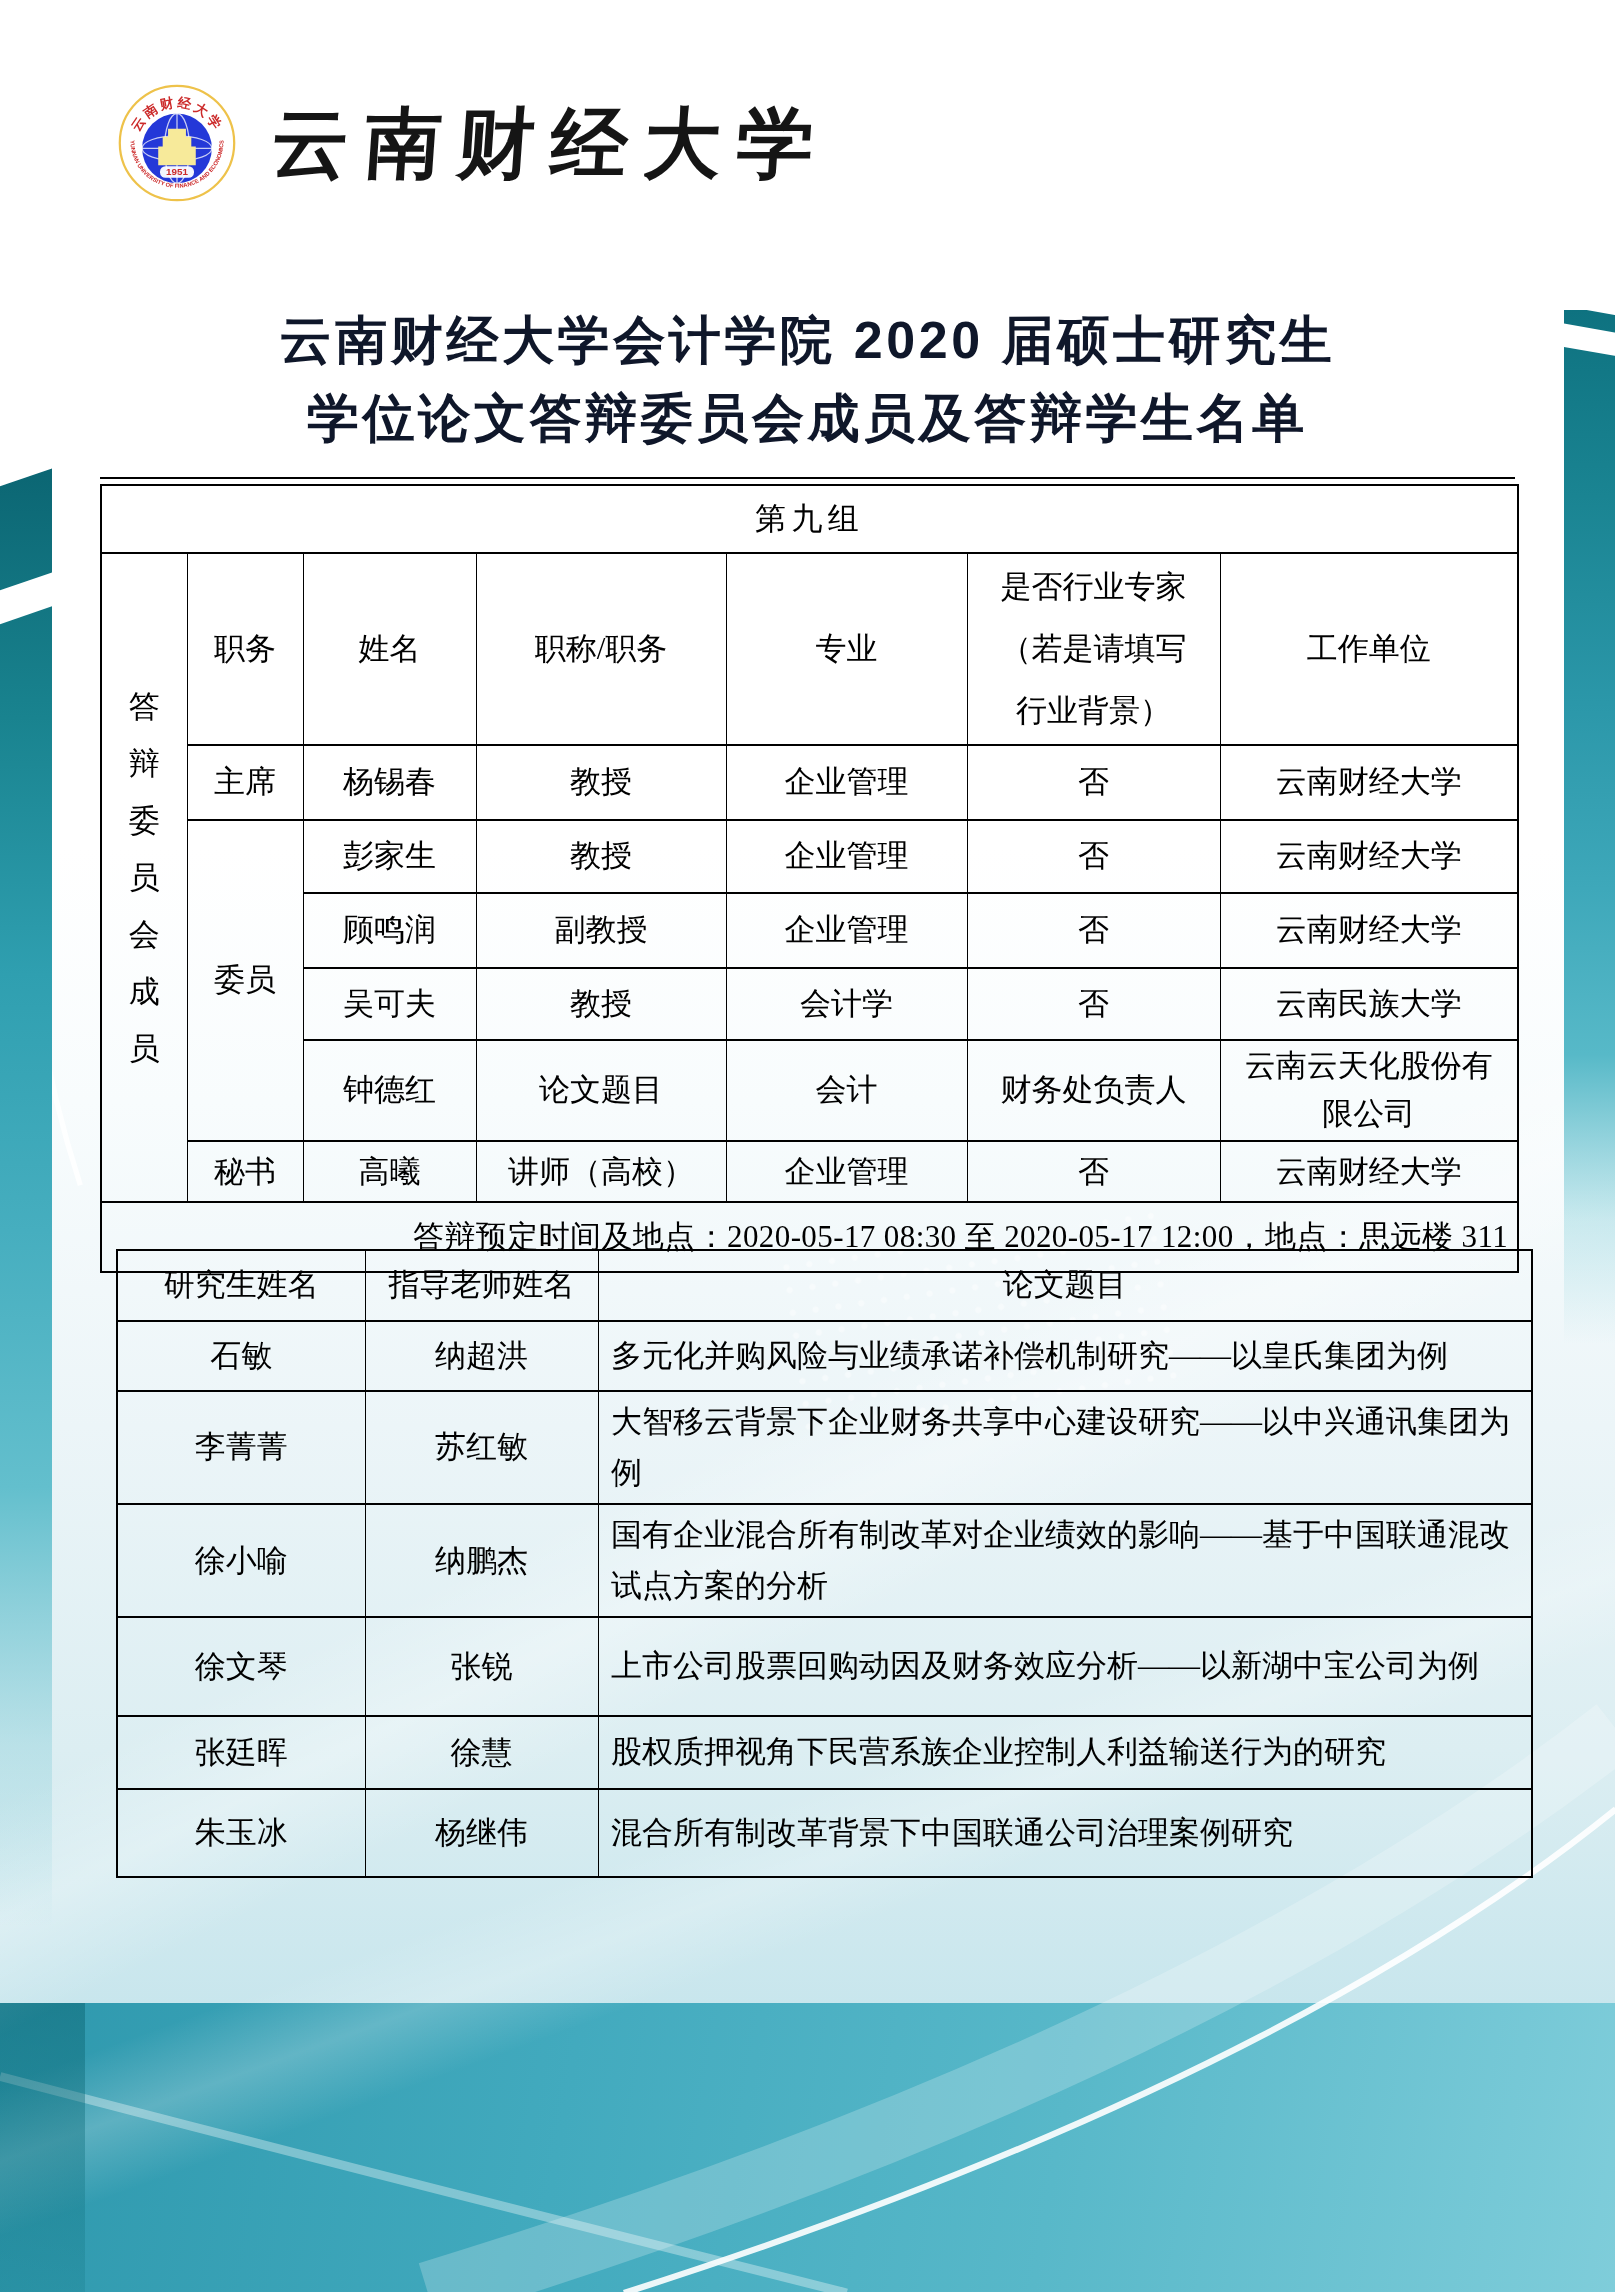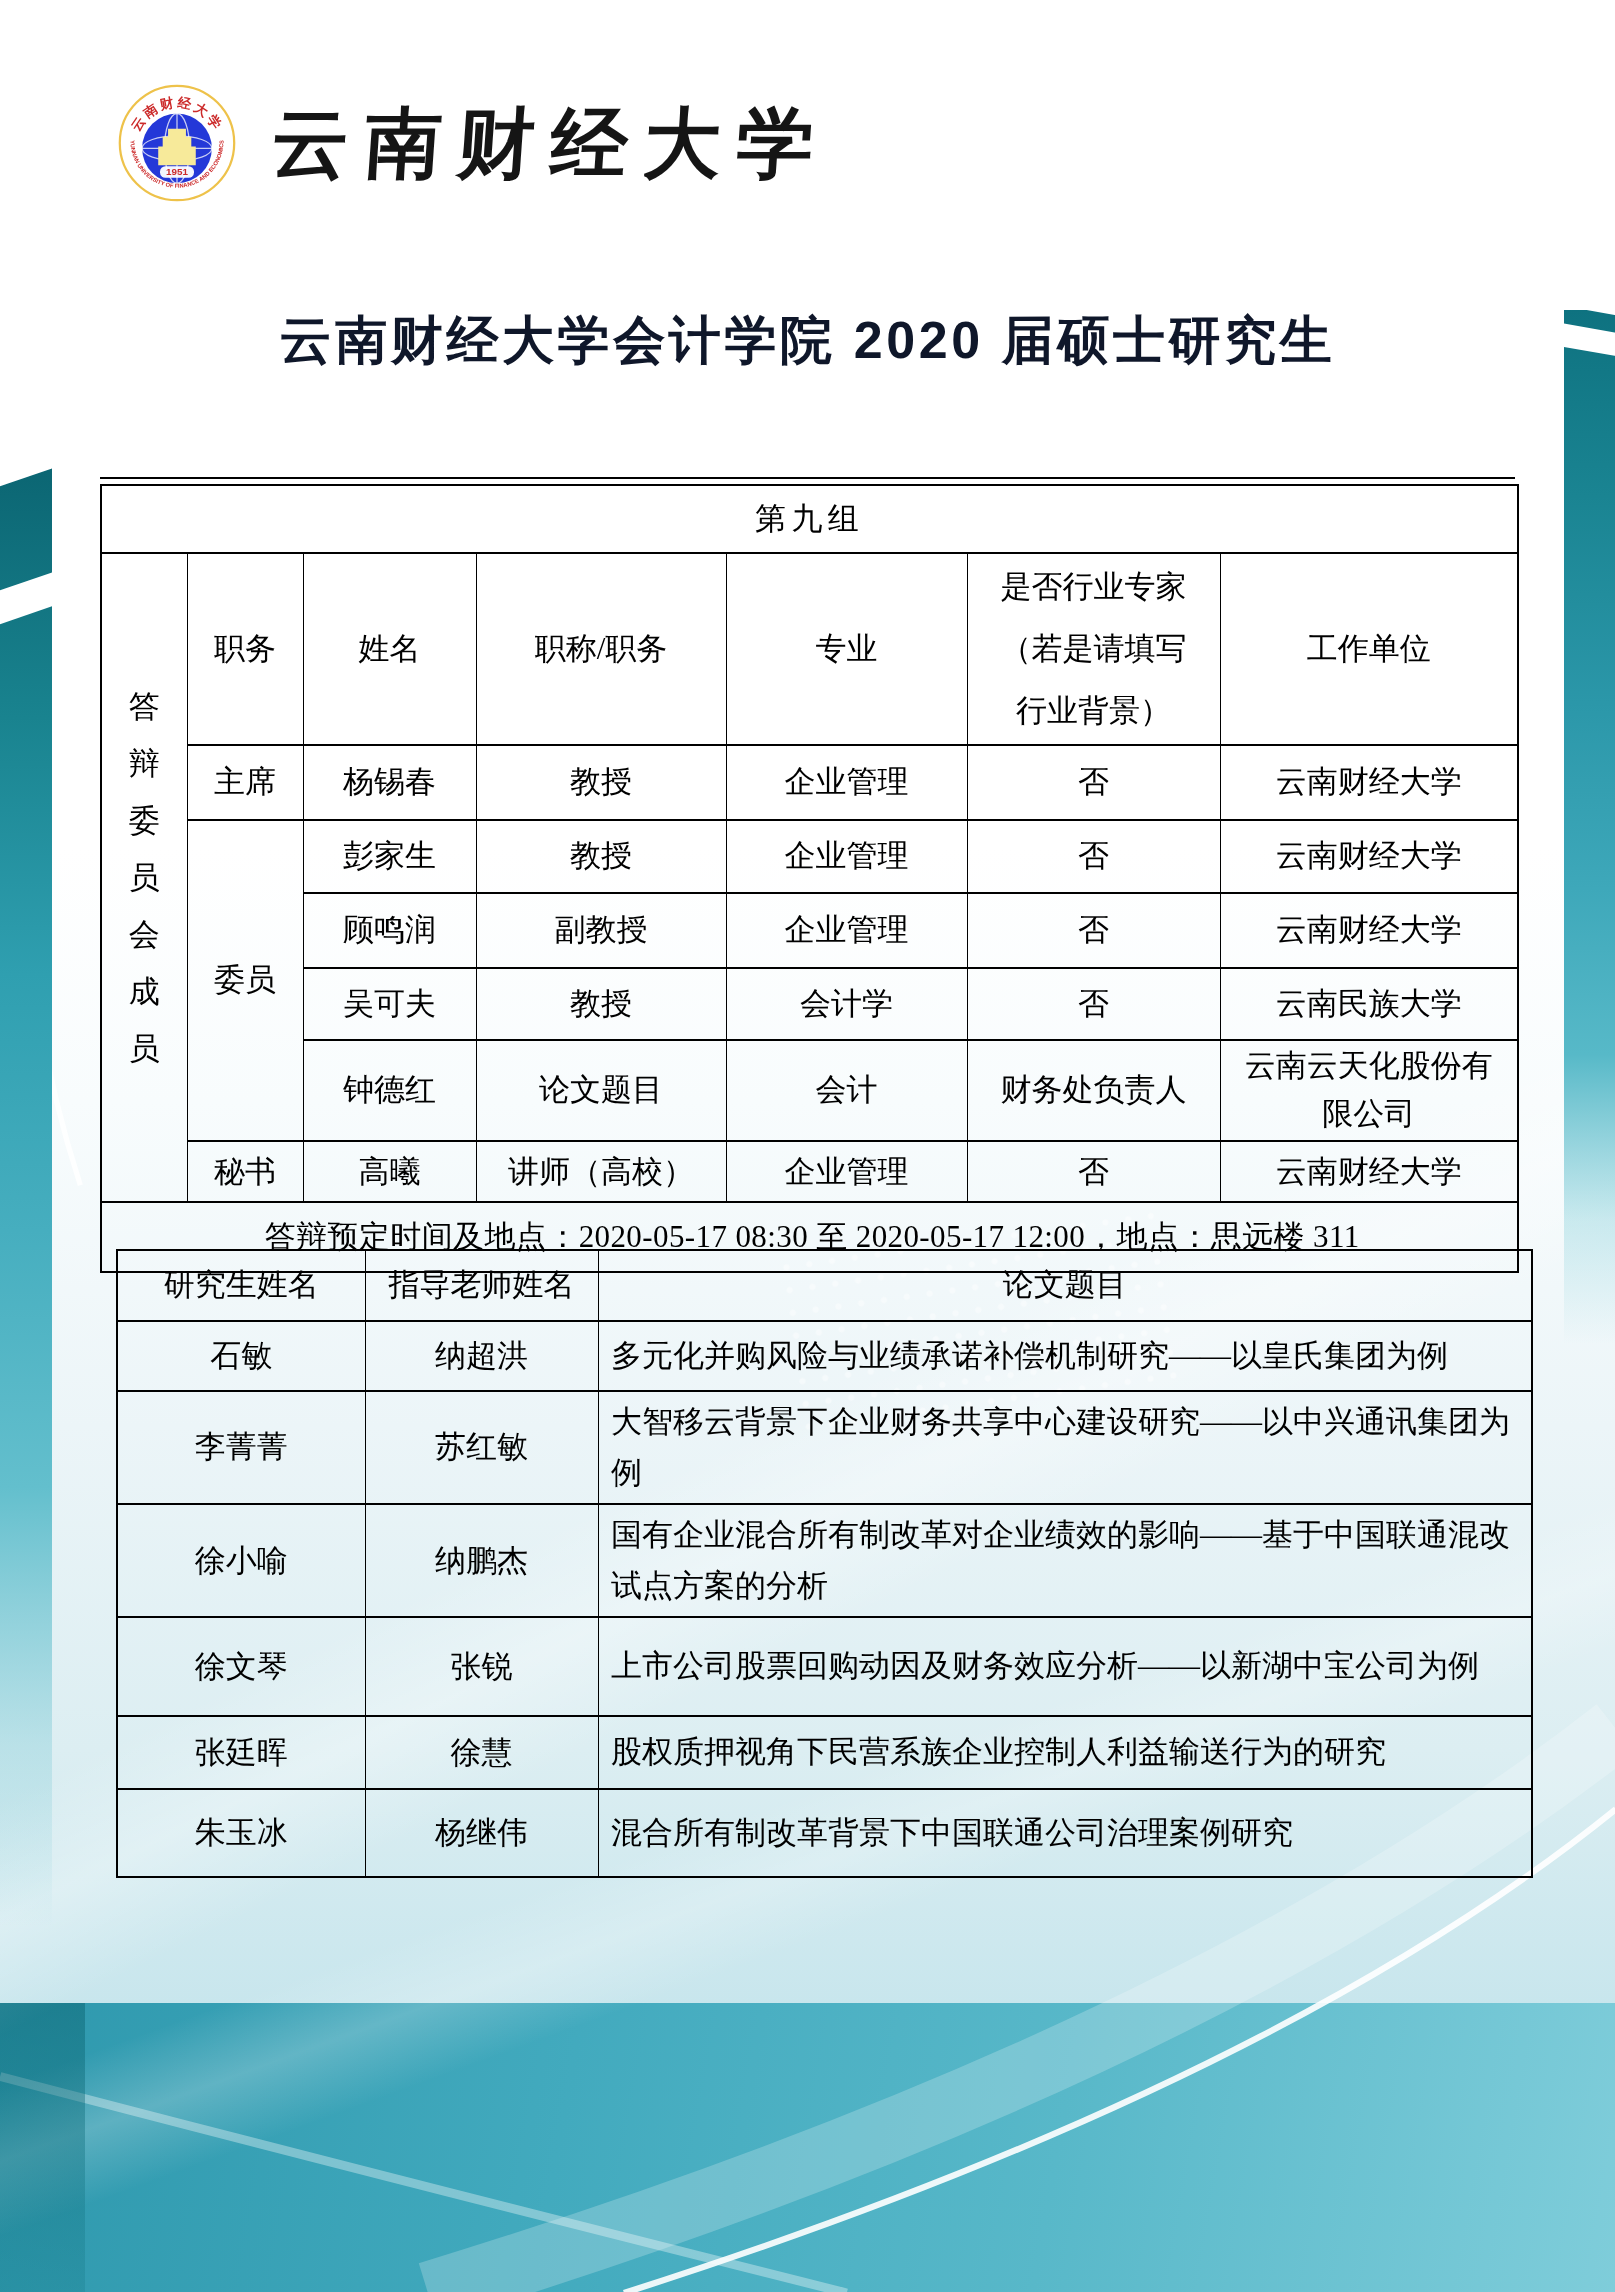--- a/index.html
+++ b/index.html
@@ -70,21 +70,21 @@
   .tbl-committee{top:484px;width:1415px;border:2.7px solid #000;}
   .tbl-students{top:1249px;width:1415px;border:2.7px solid #000;margin-left:16px;}
   td{
     border:1.8px solid #000;border-top-width:2.7px;border-bottom-width:2.7px;
     font-size:31px;line-height:1.55;text-align:center;vertical-align:middle;padding:1.8px 9px;
     overflow:hidden;
   }
   .group-cell{letter-spacing:5.3px;}
   .side-cell{white-space:pre-line;line-height:57px;padding:0;}
   .expert-head{white-space:pre-line;line-height:2.0;}
-  .schedule-cell{text-align:center;padding-left:14.3px;letter-spacing:0.4px;}
+  .schedule-cell{text-align:right;padding-left:14.3px;letter-spacing:0.4px;}
   .thesis-cell{text-align:left;padding:5.3px 12.5px;line-height:1.62;}
 </style>
 </head>
 <body>
 
 <div class="bg-mid"></div>
 <div class="bg-bottom"></div>
 <div class="streak streak1"></div>
 <div class="streak streak2"></div>
 <div class="dots"></div>
@@ -120,20 +120,21 @@
     </text>
     <text font-size="6.4" font-family="Liberation Sans, sans-serif" font-weight="bold" fill="#cc2a2a">
       <textPath href="#bArc" startOffset="50%" text-anchor="middle">YUNNAN UNIVERSITY OF FINANCE AND ECONOMICS</textPath>
     </text>
   </svg>
   <div class="calligraphy">云南财经大学</div>
 </div>
 
 <div class="main-title">
   <div>云南财经大学会计学院 2020 届硕士研究生</div>
+  <div>学位论文答辩委员会成员及答辩学生名单</div>
 </div>
 
 <div class="hairline"></div>
 <table class="tbl-committee">
   <colgroup>
     <col style="width:86px">
       <col style="width:116px">
       <col style="width:173px">
       <col style="width:250px">
     <col style="width:241px">

